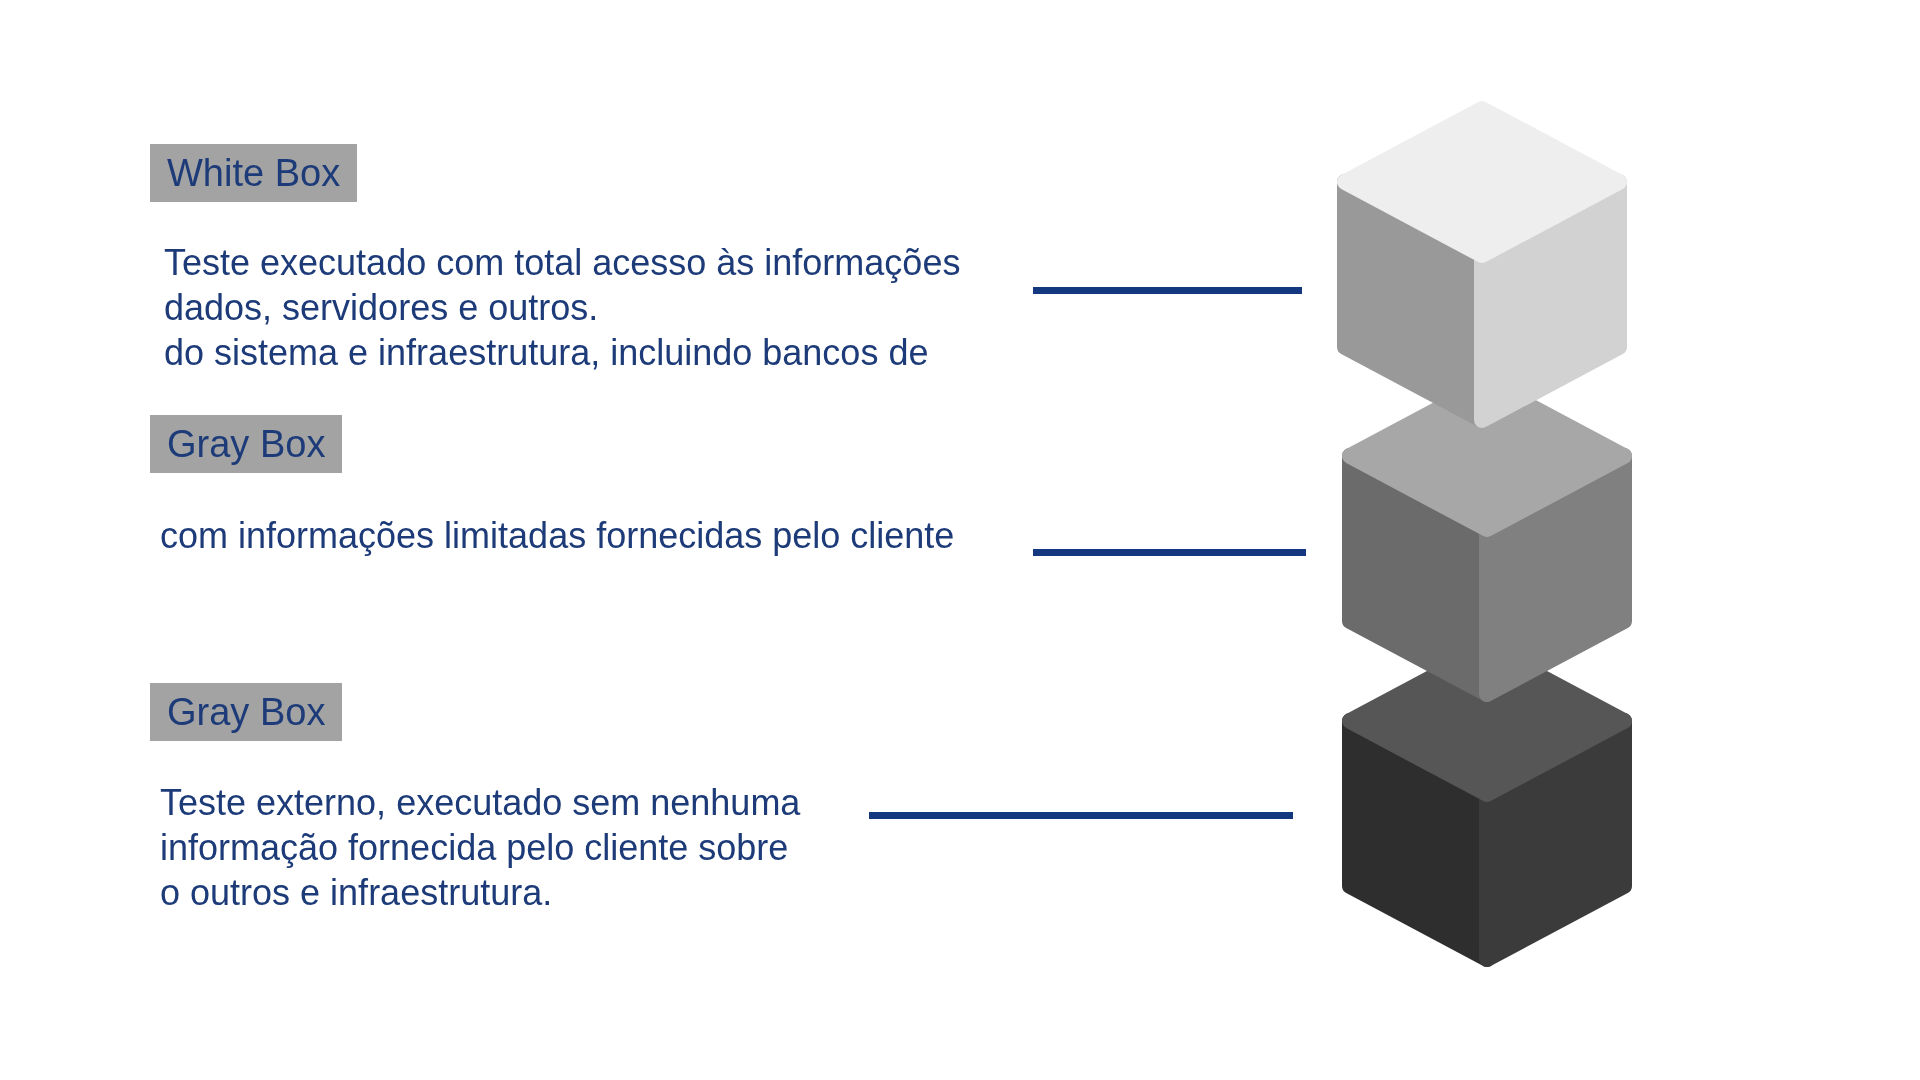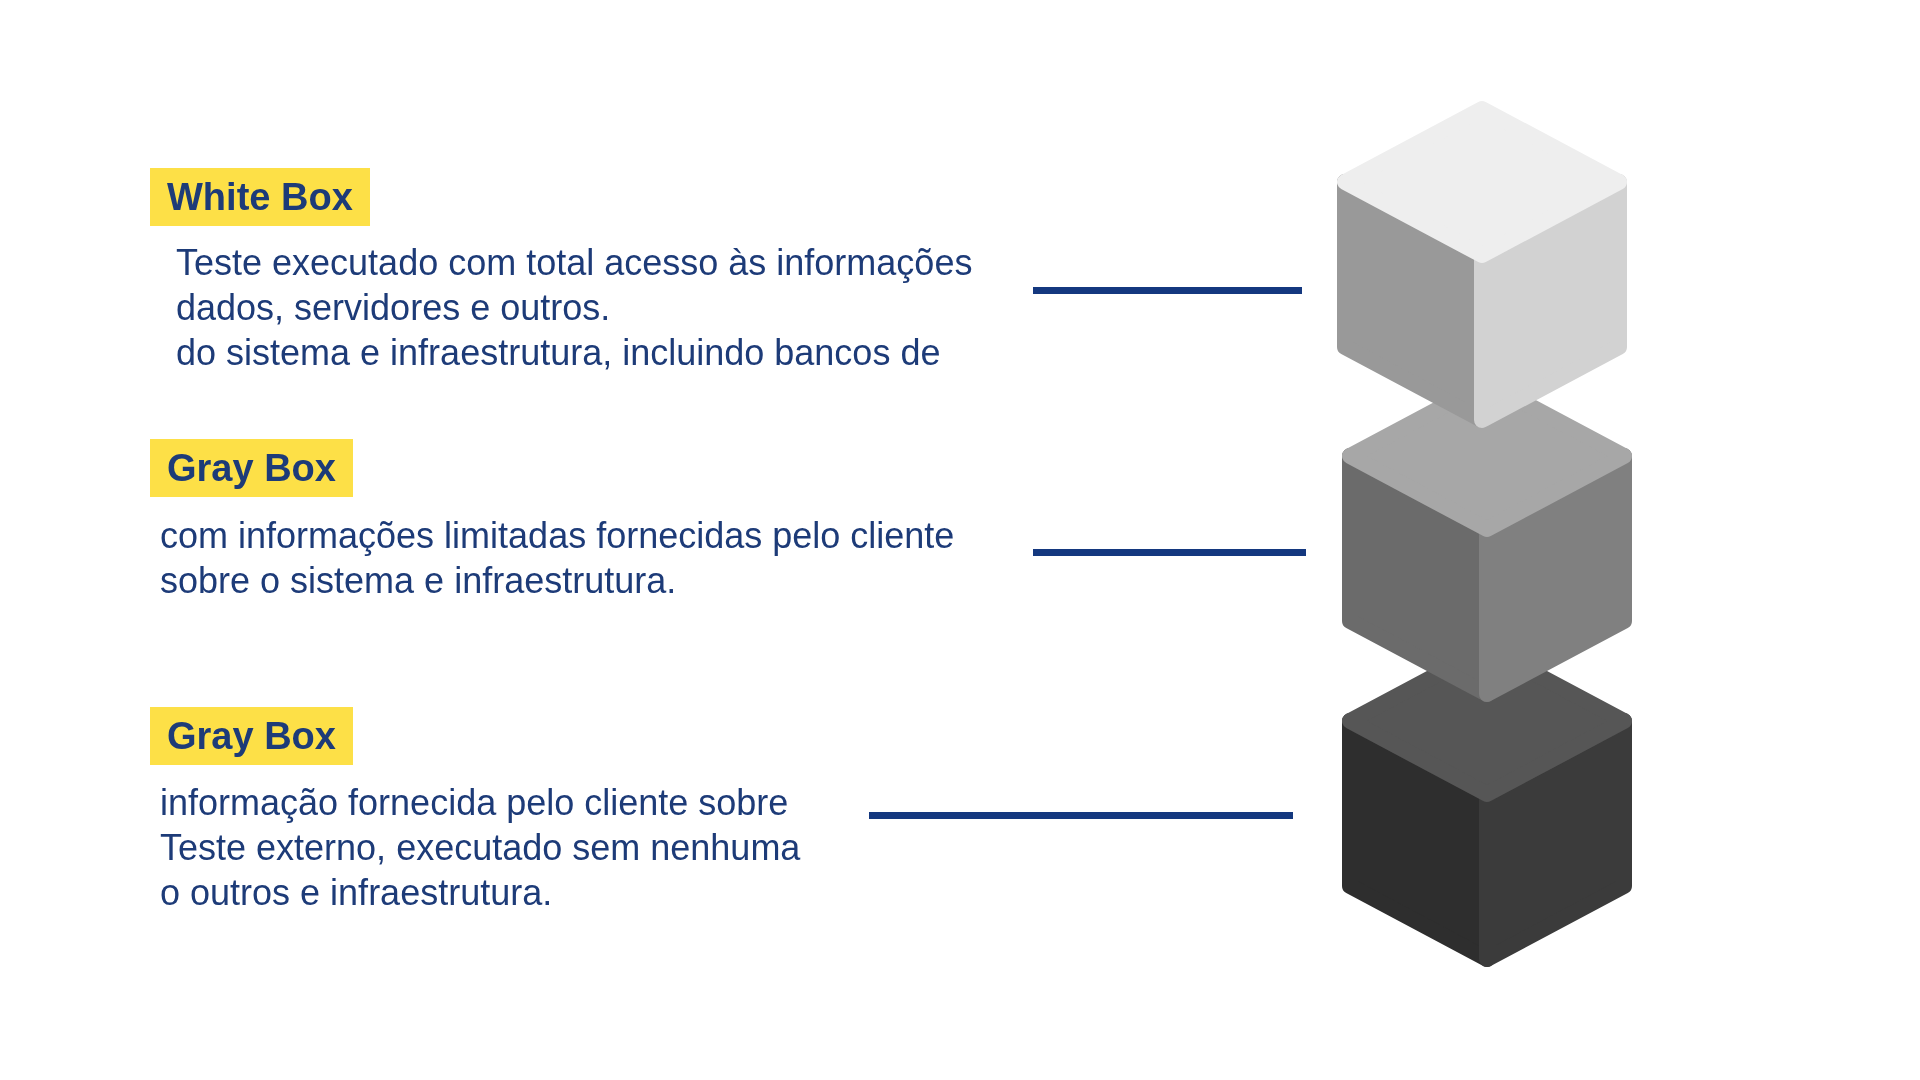--- a/index.html
+++ b/index.html
@@ -11,28 +11,27 @@
     position: relative;
     width: 1920px;
     height: 1080px;
     background: #ffffff;
     overflow: hidden;
     font-family: "Liberation Sans", sans-serif;
   }
   .section-label {
     position: absolute;
     display: inline-block;
-    background: #fde047;
+    background: #a3a3a3;
     color: #1d3b78;
     font-size: 38px;
-    font-weight: 700;
+    font-weight: 400;
     line-height: 58px;
     padding: 0 17px;
     white-space: nowrap;
-    margin-top: 24px;
   }
   .description {
     position: absolute;
     color: #1d3b78;
     font-size: 36px;
     font-weight: 400;
     line-height: 45px;
     white-space: nowrap;
   }
   .connector {
@@ -48,38 +47,37 @@
     stroke-width: 16;
     stroke-linejoin: round;
   }
 </style>
 </head>
 <body>
 
 <div class="canvas">
 
   <div class="section-label" style="left:150px; top:144px;">White Box</div>
-  <div class="description" style="left:176px; top:240px;">
+  <div class="description" style="left:164px; top:240px;">
     <div>Teste executado com total acesso às informações</div>
     <div>dados, servidores e outros.</div>
     <div>do sistema e infraestrutura, incluindo bancos de</div>
   </div>
   <div class="connector" style="left:1033px; top:287px; width:269px;"></div>
 
   <div class="section-label" style="left:150px; top:415px;">Gray Box</div>
   <div class="description" style="left:160px; top:513px;">
     <div>com informações limitadas fornecidas pelo cliente</div>
-    <div>sobre o sistema e infraestrutura.</div>
   </div>
   <div class="connector" style="left:1033px; top:549px; width:273px;"></div>
 
   <div class="section-label" style="left:150px; top:683px;">Gray Box</div>
   <div class="description" style="left:160px; top:780px;">
+    <div>Teste externo, executado sem nenhuma</div>
     <div>informação fornecida pelo cliente sobre</div>
-    <div>Teste externo, executado sem nenhuma</div>
     <div>o outros e infraestrutura.</div>
   </div>
   <div class="connector" style="left:869px; top:812px; width:424px;"></div>
 
   <svg class="cube" style="left:1338px; top:637px; z-index:1;" width="298" height="330" viewBox="0 0 298 330">
     <polygon points="12,84 149,157 149,322 12,249" fill="#2e2e2e" stroke="#2e2e2e"></polygon>
     <polygon points="286,84 149,157 149,322 286,249" fill="#3b3b3b" stroke="#3b3b3b"></polygon>
     <polygon points="149,11 286,84 149,157 12,84" fill="#565656" stroke="#565656"></polygon>
   </svg>
 

